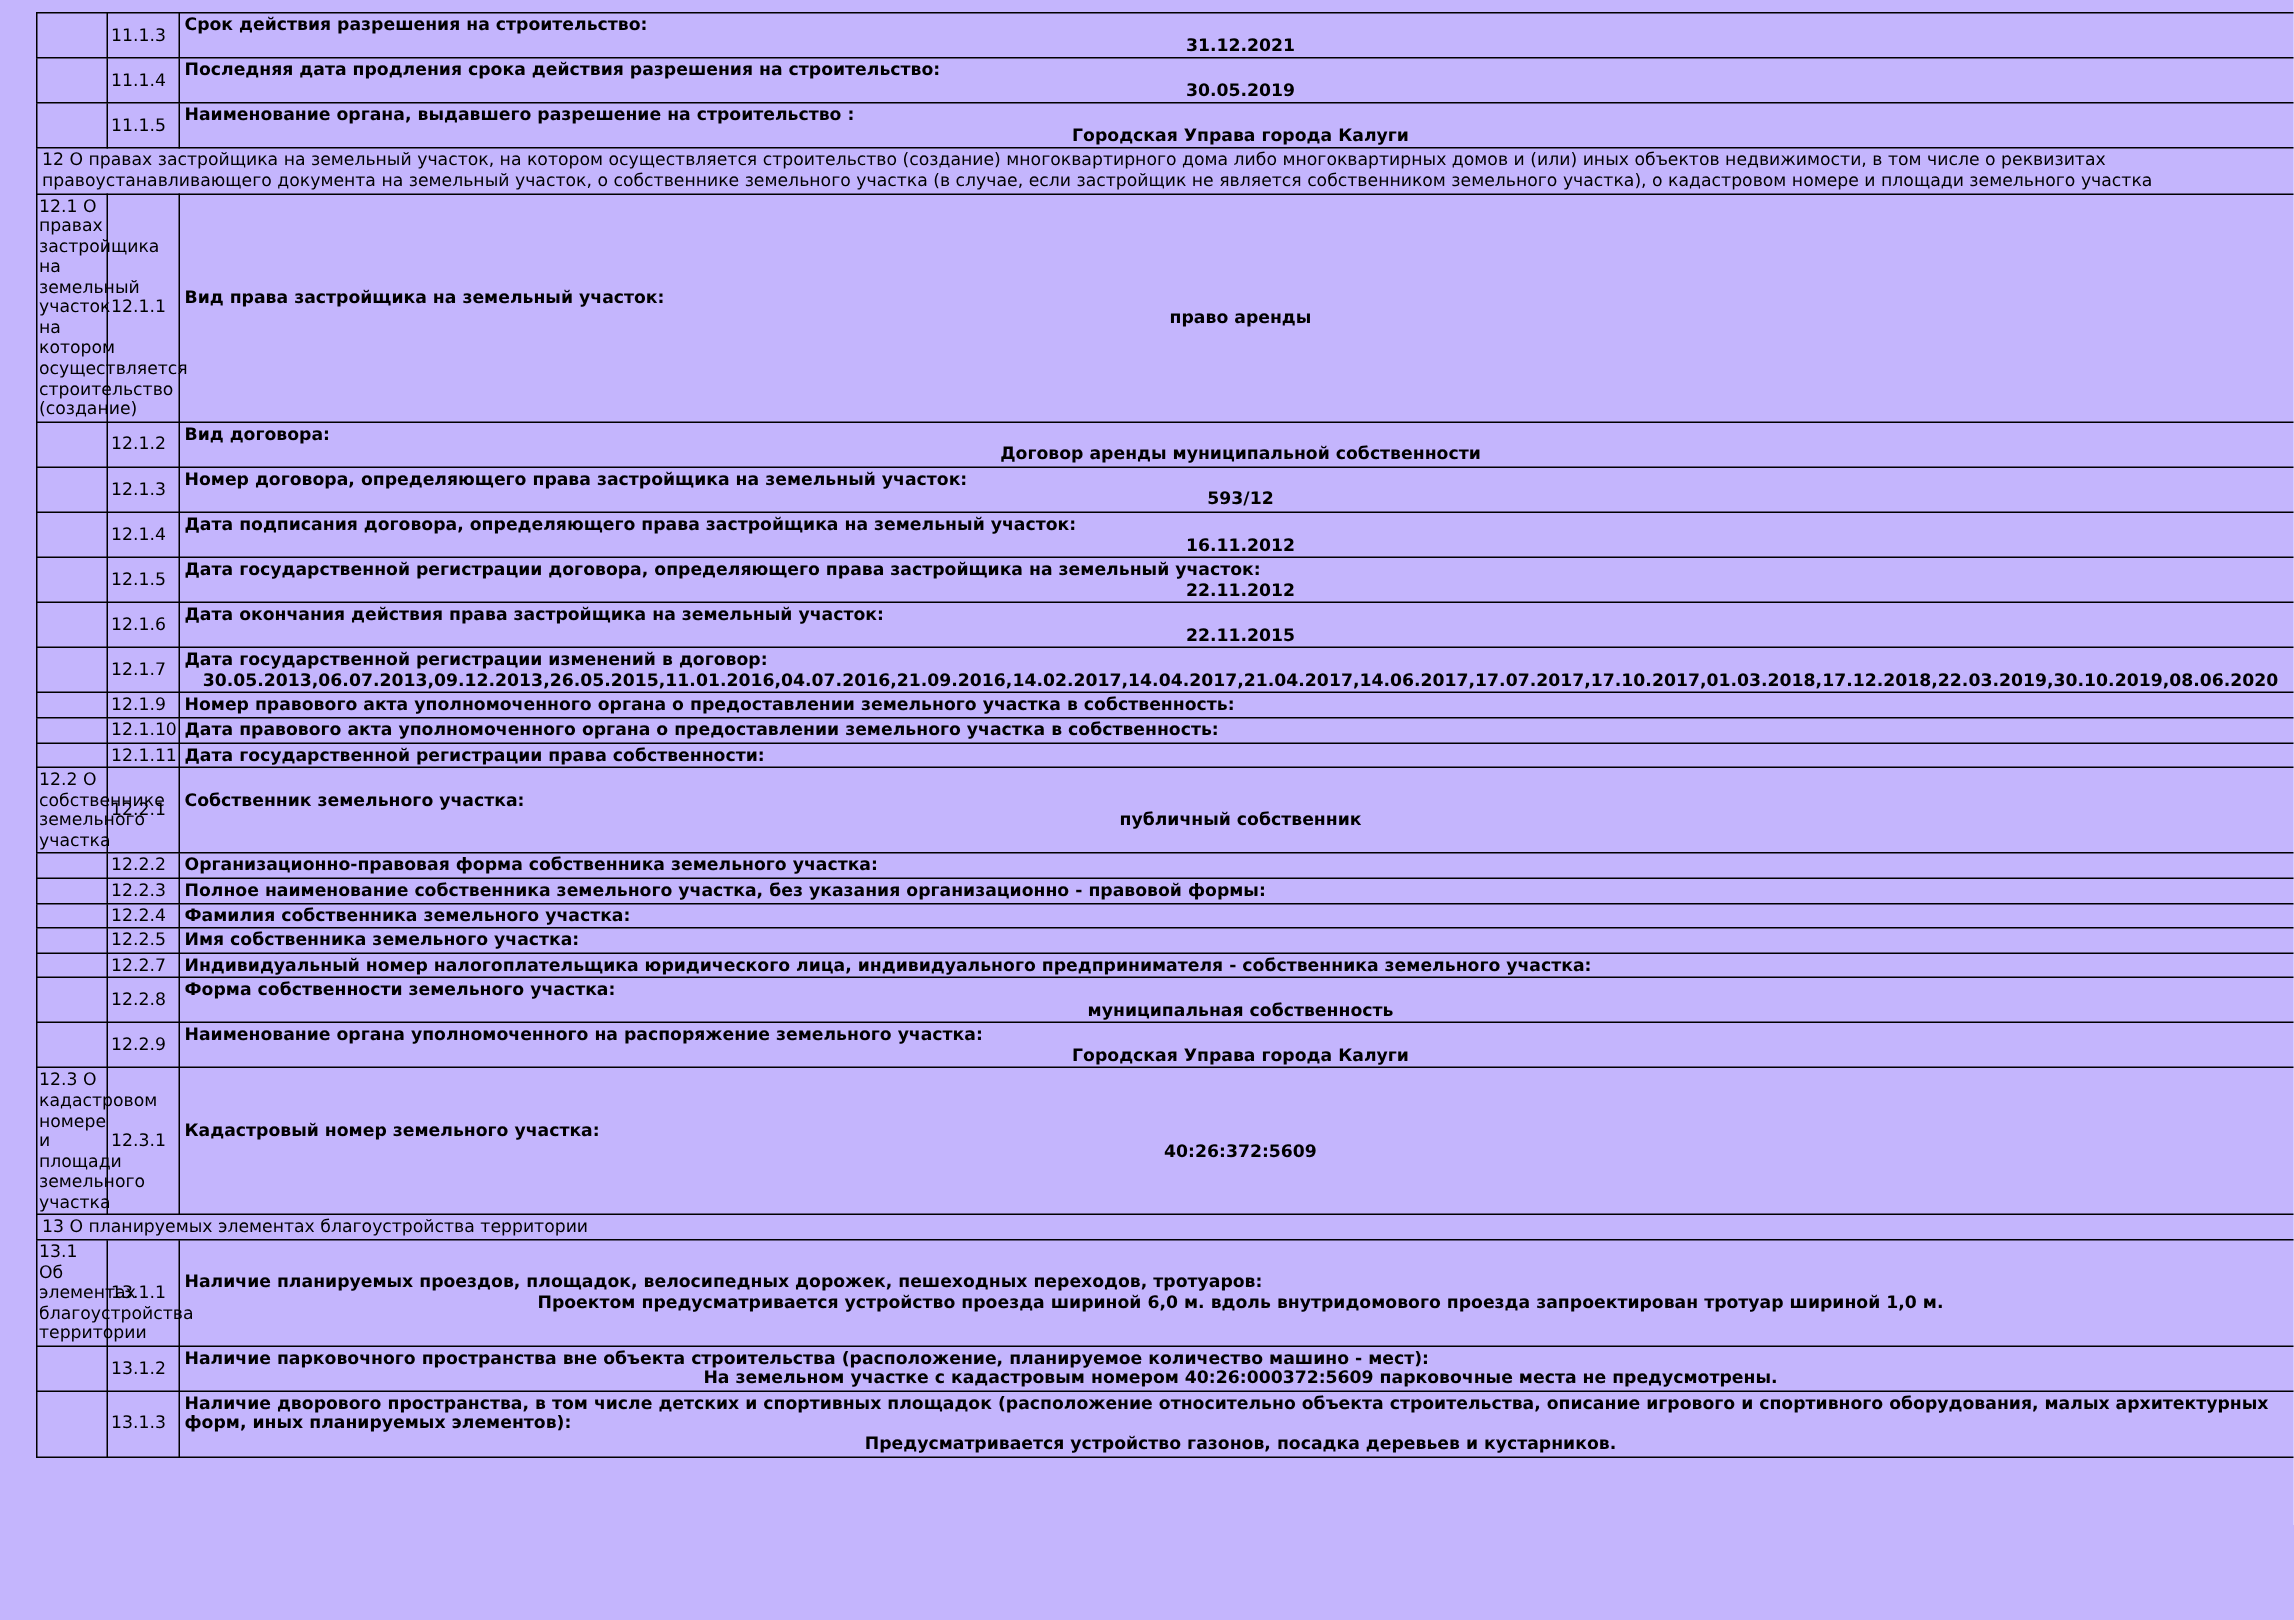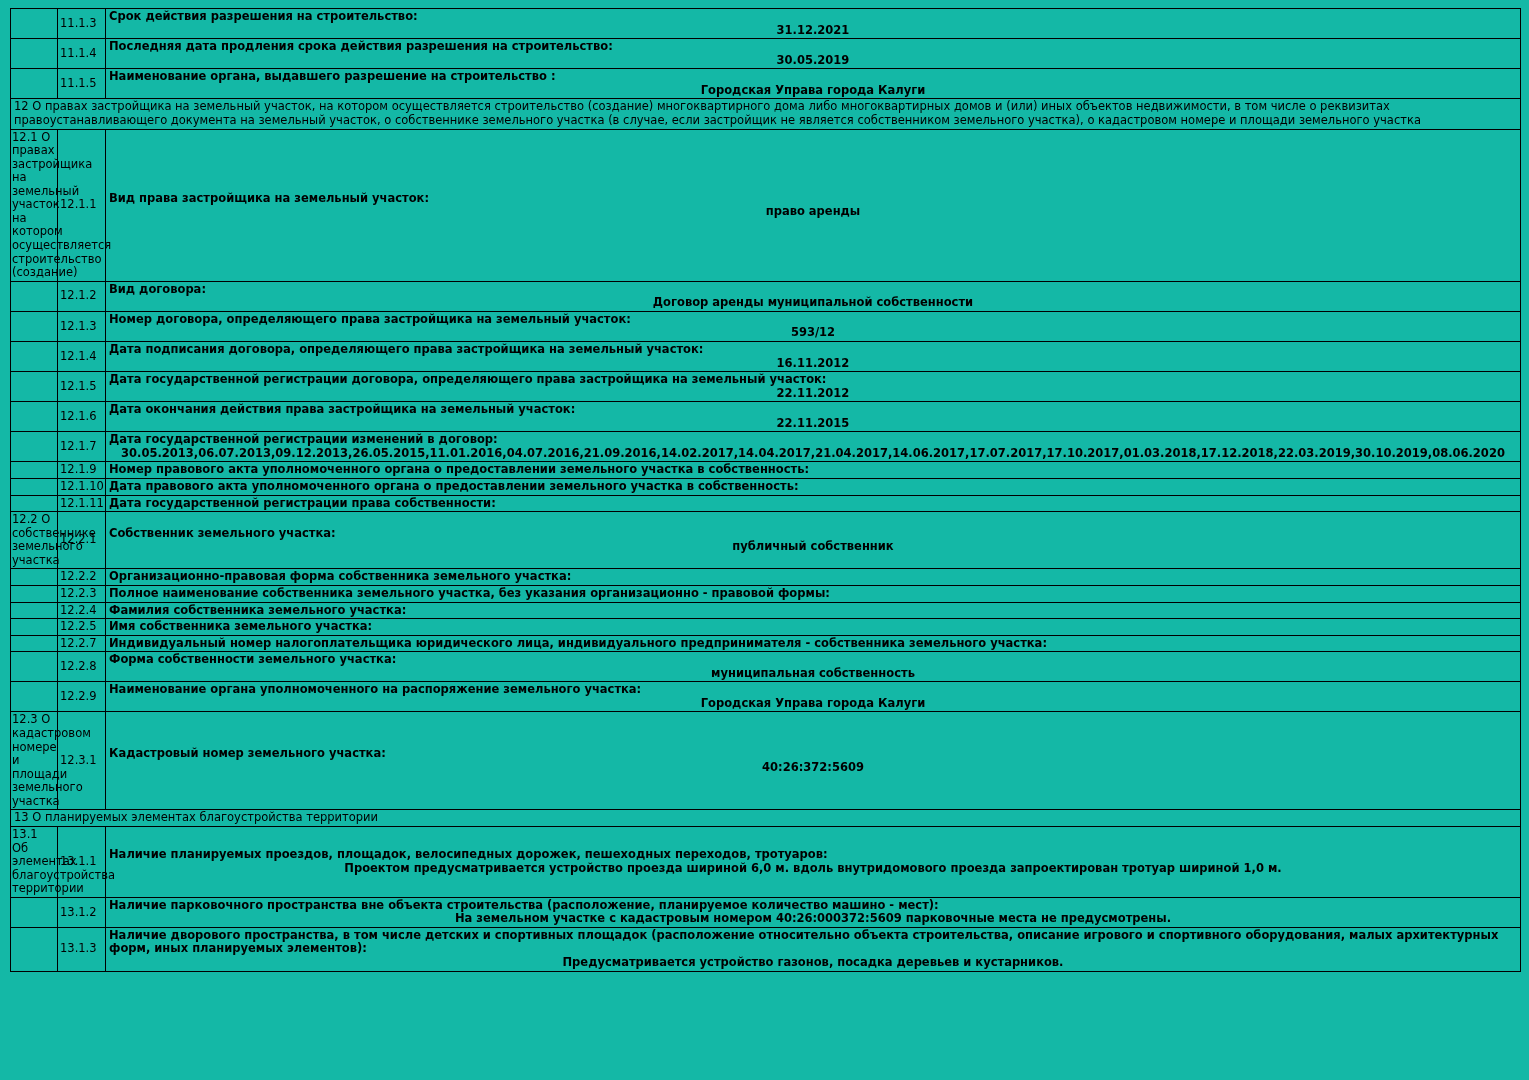--- a/index.html
+++ b/index.html
@@ -6,22 +6,22 @@
     margin: 0;
     padding: 0;
     background: #ffffff;
     color: #000000;
     font-family: "DejaVu Sans", "Liberation Sans", sans-serif;
   }
   .page {
     width: 1529px;
     min-height: 1080px;
     box-sizing: border-box;
-    padding: 8px 8px 8px 10px;
-    background: #14b8a6;
+    padding: 8px 8px 8px 24px;
+    background: #c4b5fd;
   }
   table.decl {
     border-collapse: collapse;
     width: 1511px;
     table-layout: fixed;
   }
   col.c-group   { width: 47px; }
   col.c-num     { width: 48px; }
   col.c-content { width: auto; }
   td {

